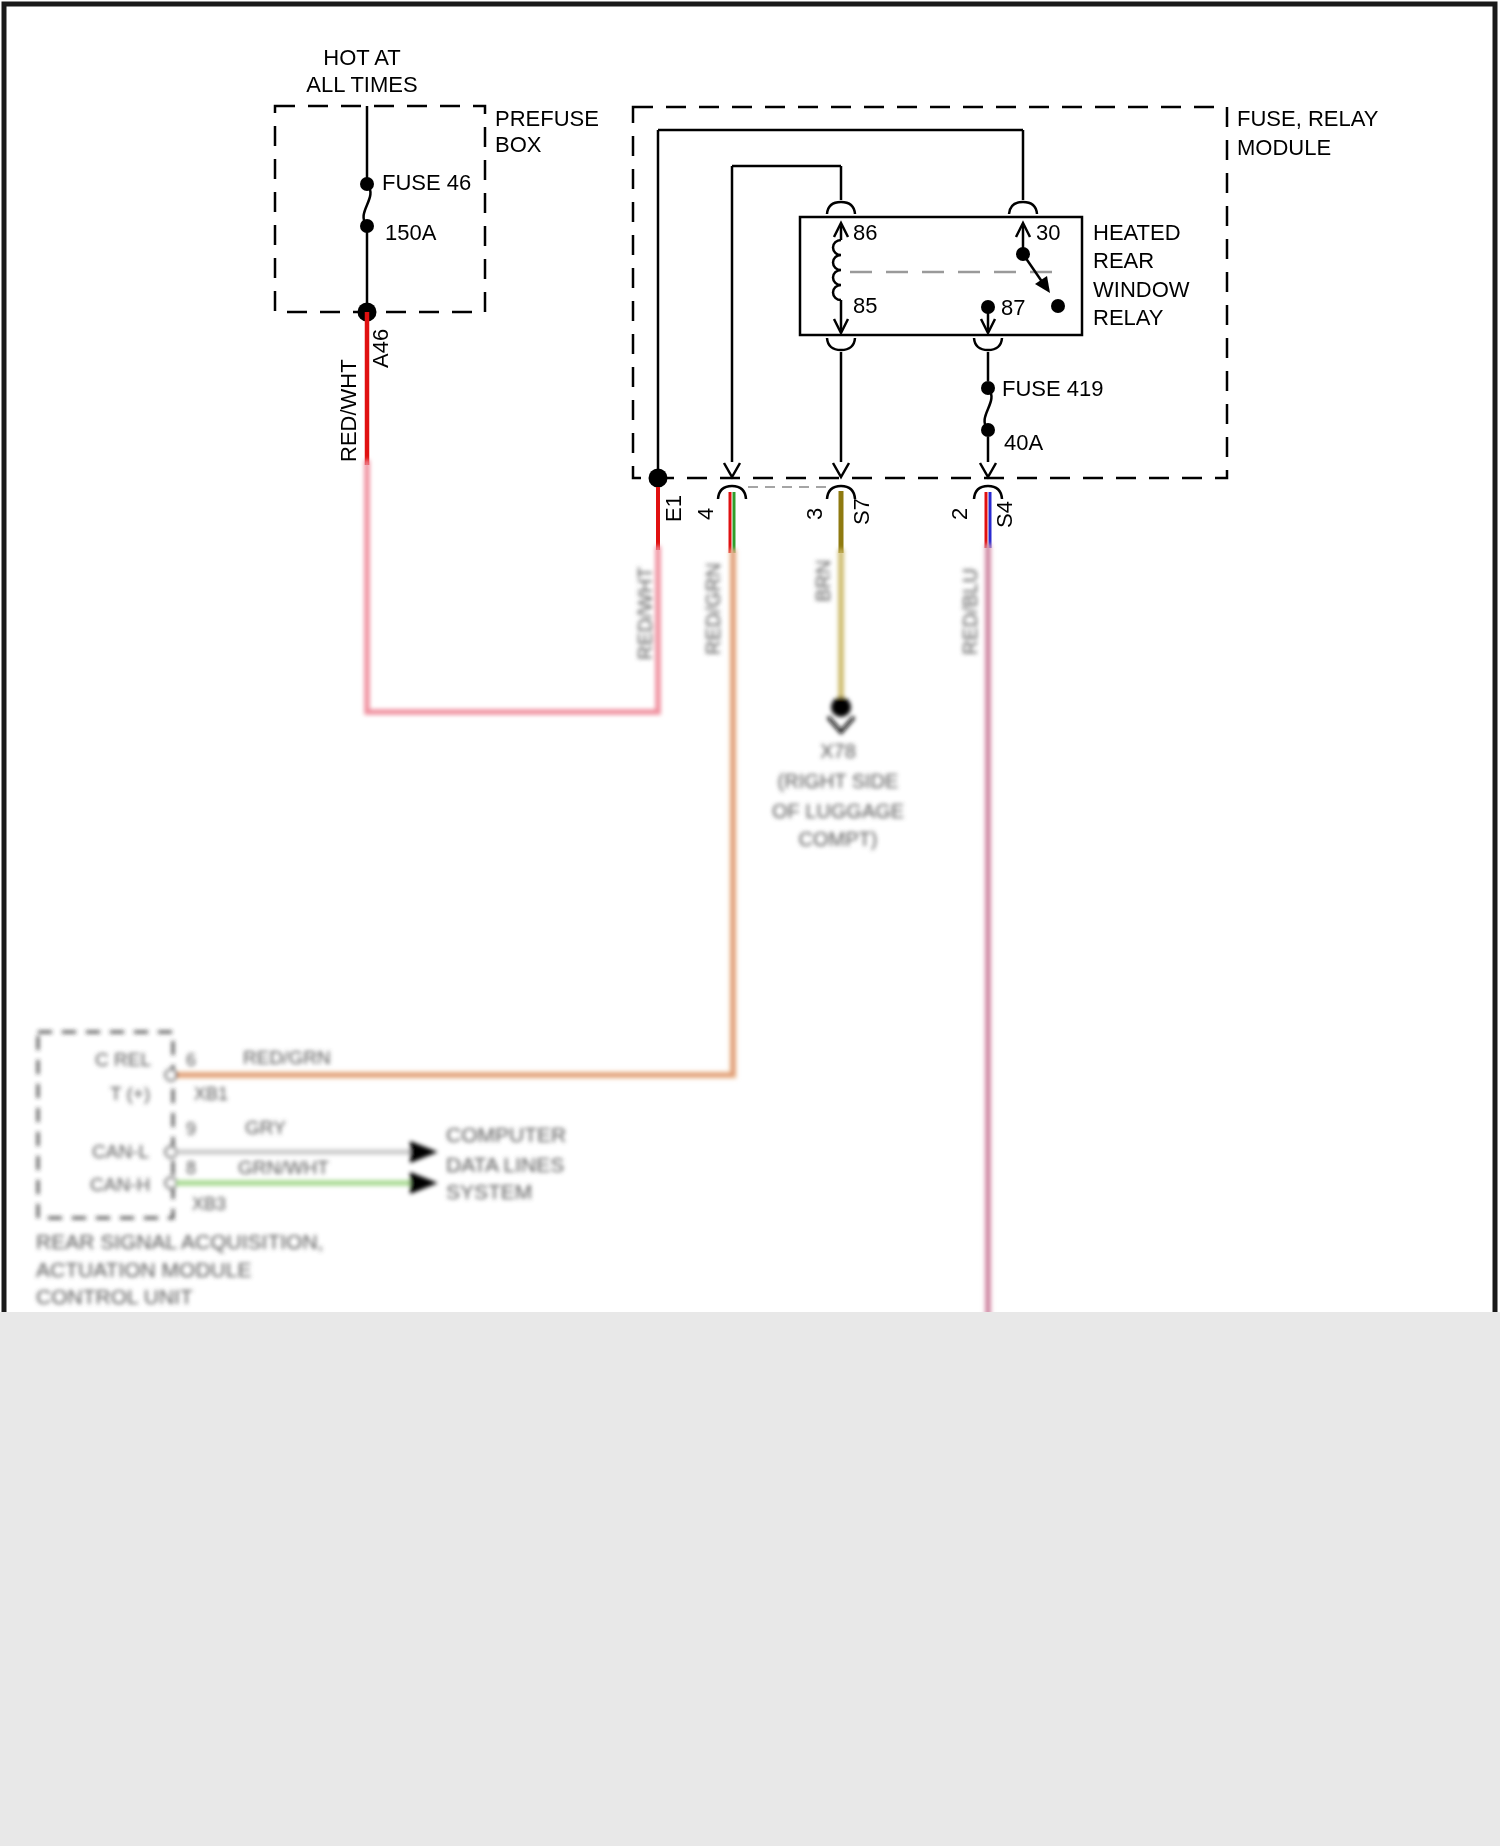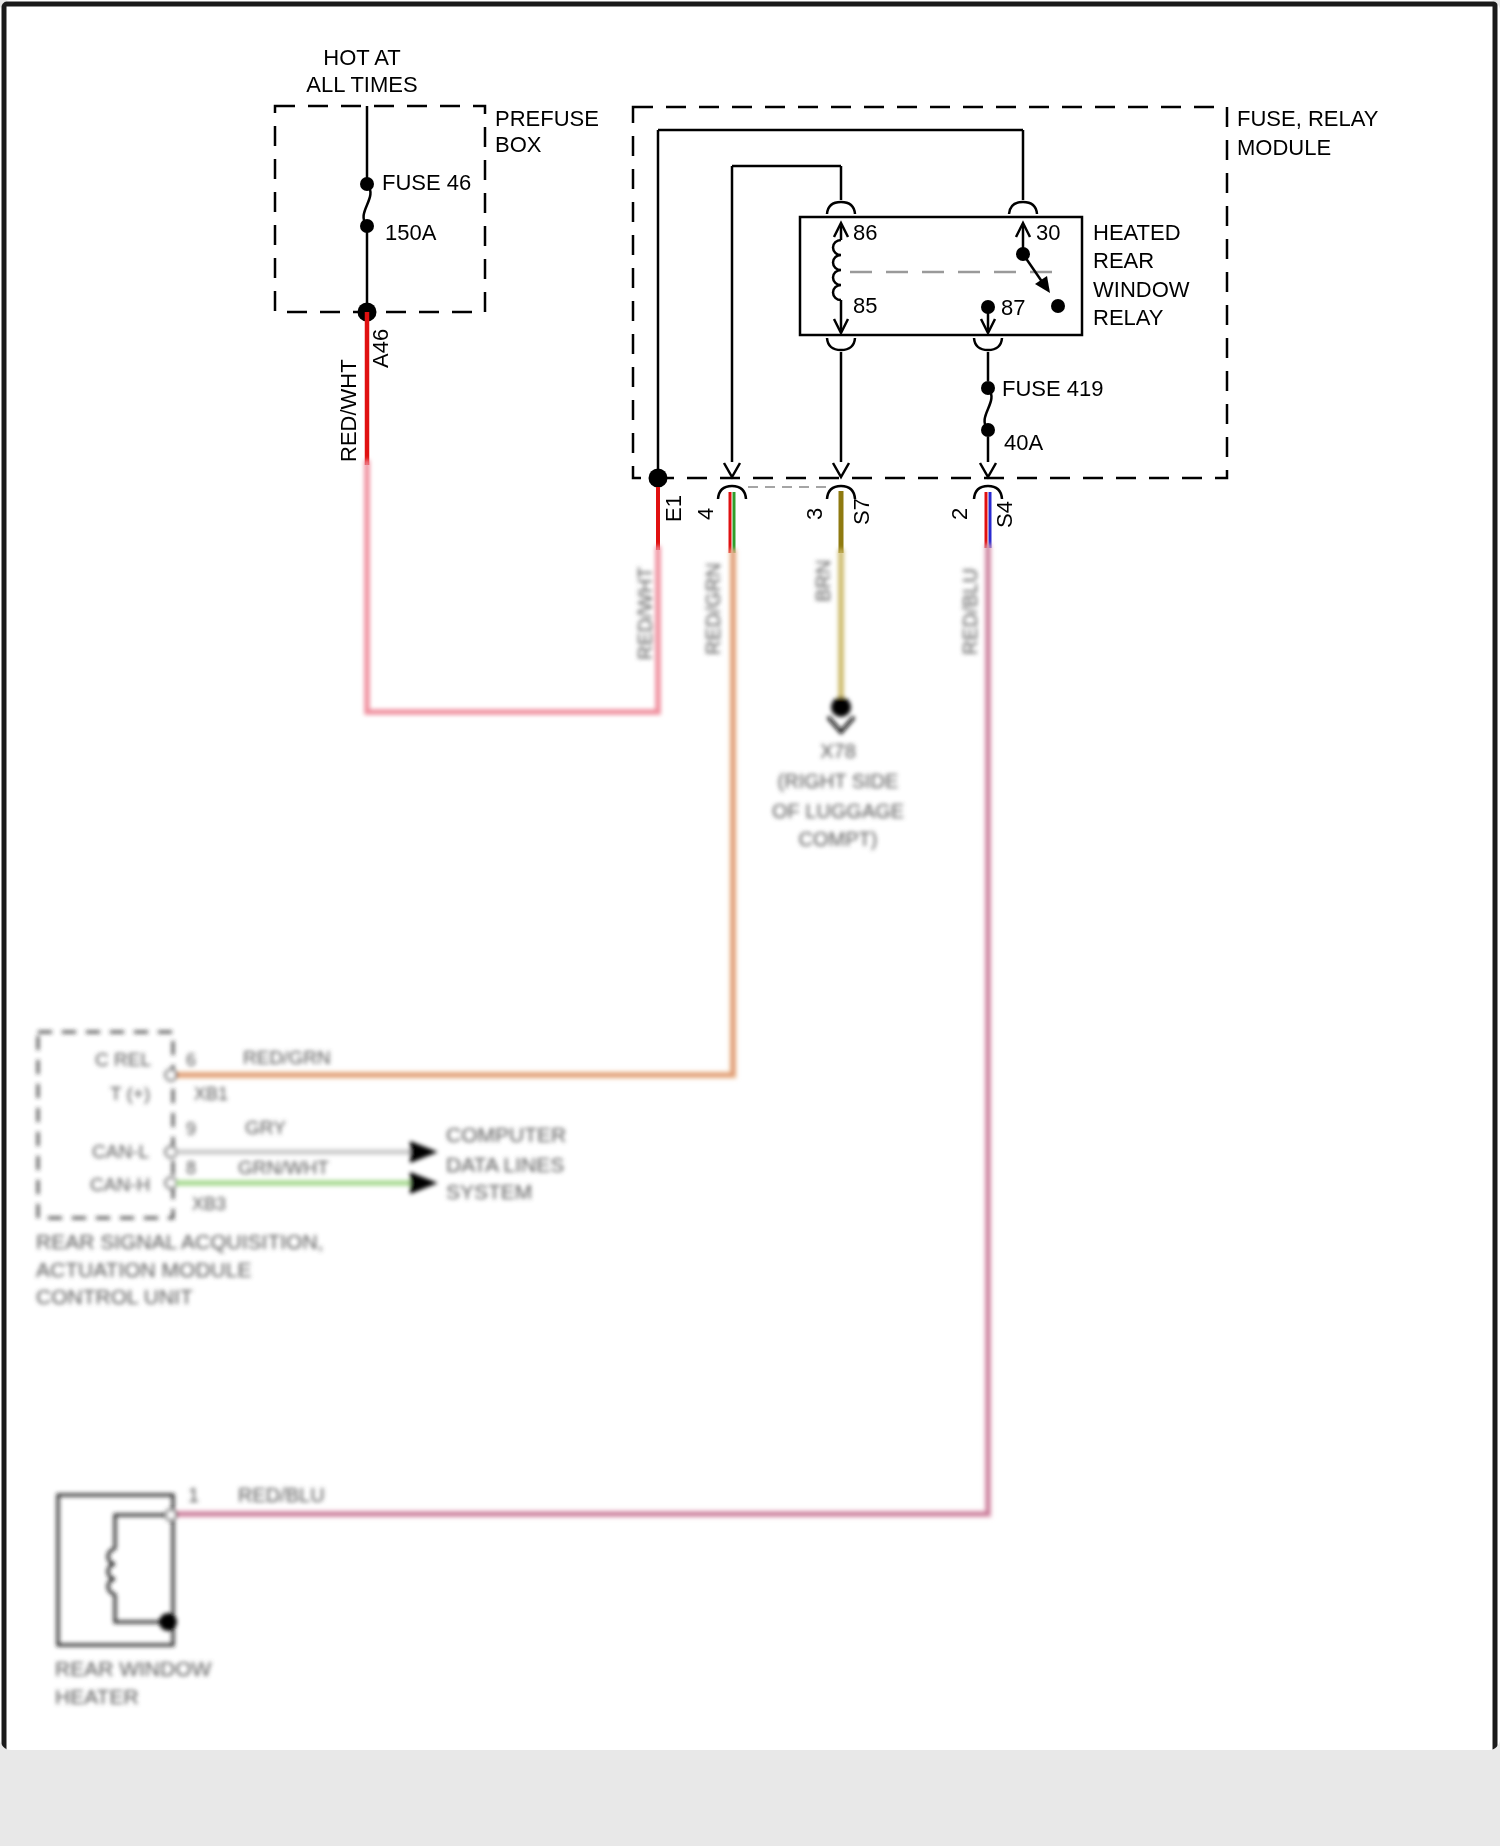--- a/index.html
+++ b/index.html
@@ -1,17 +1,17 @@
 <!DOCTYPE html>
 <html><head>
 <meta charset="utf-8">
 <style>
   html,body{margin:0;padding:0;background:#e8e8e8;}
-  .page{position:relative;width:1500px;height:1750px;background:#ffffff;overflow:hidden;
-        font-family:"Liberation Sans",sans-serif;border-radius:11px;}
+  .page{position:relative;width:1500px;height:1312px;background:#ffffff;overflow:hidden;
+        font-family:"Liberation Sans",sans-serif;}
   svg{position:absolute;left:0;top:0;}
   svg text{font-family:"Liberation Sans",sans-serif;fill:#000;}
   .t22{font-size:22px;}
   .t20{font-size:20px;}
   .t19{font-size:19px;}
   .t18{font-size:18px;}
   .t21{font-size:21px;}
   .bt{fill:#575757;}
   .wm{font-size:23px;font-style:italic;fill:#8a8a8a;}
   .ln{stroke:#000;stroke-width:2.5;fill:none;}

